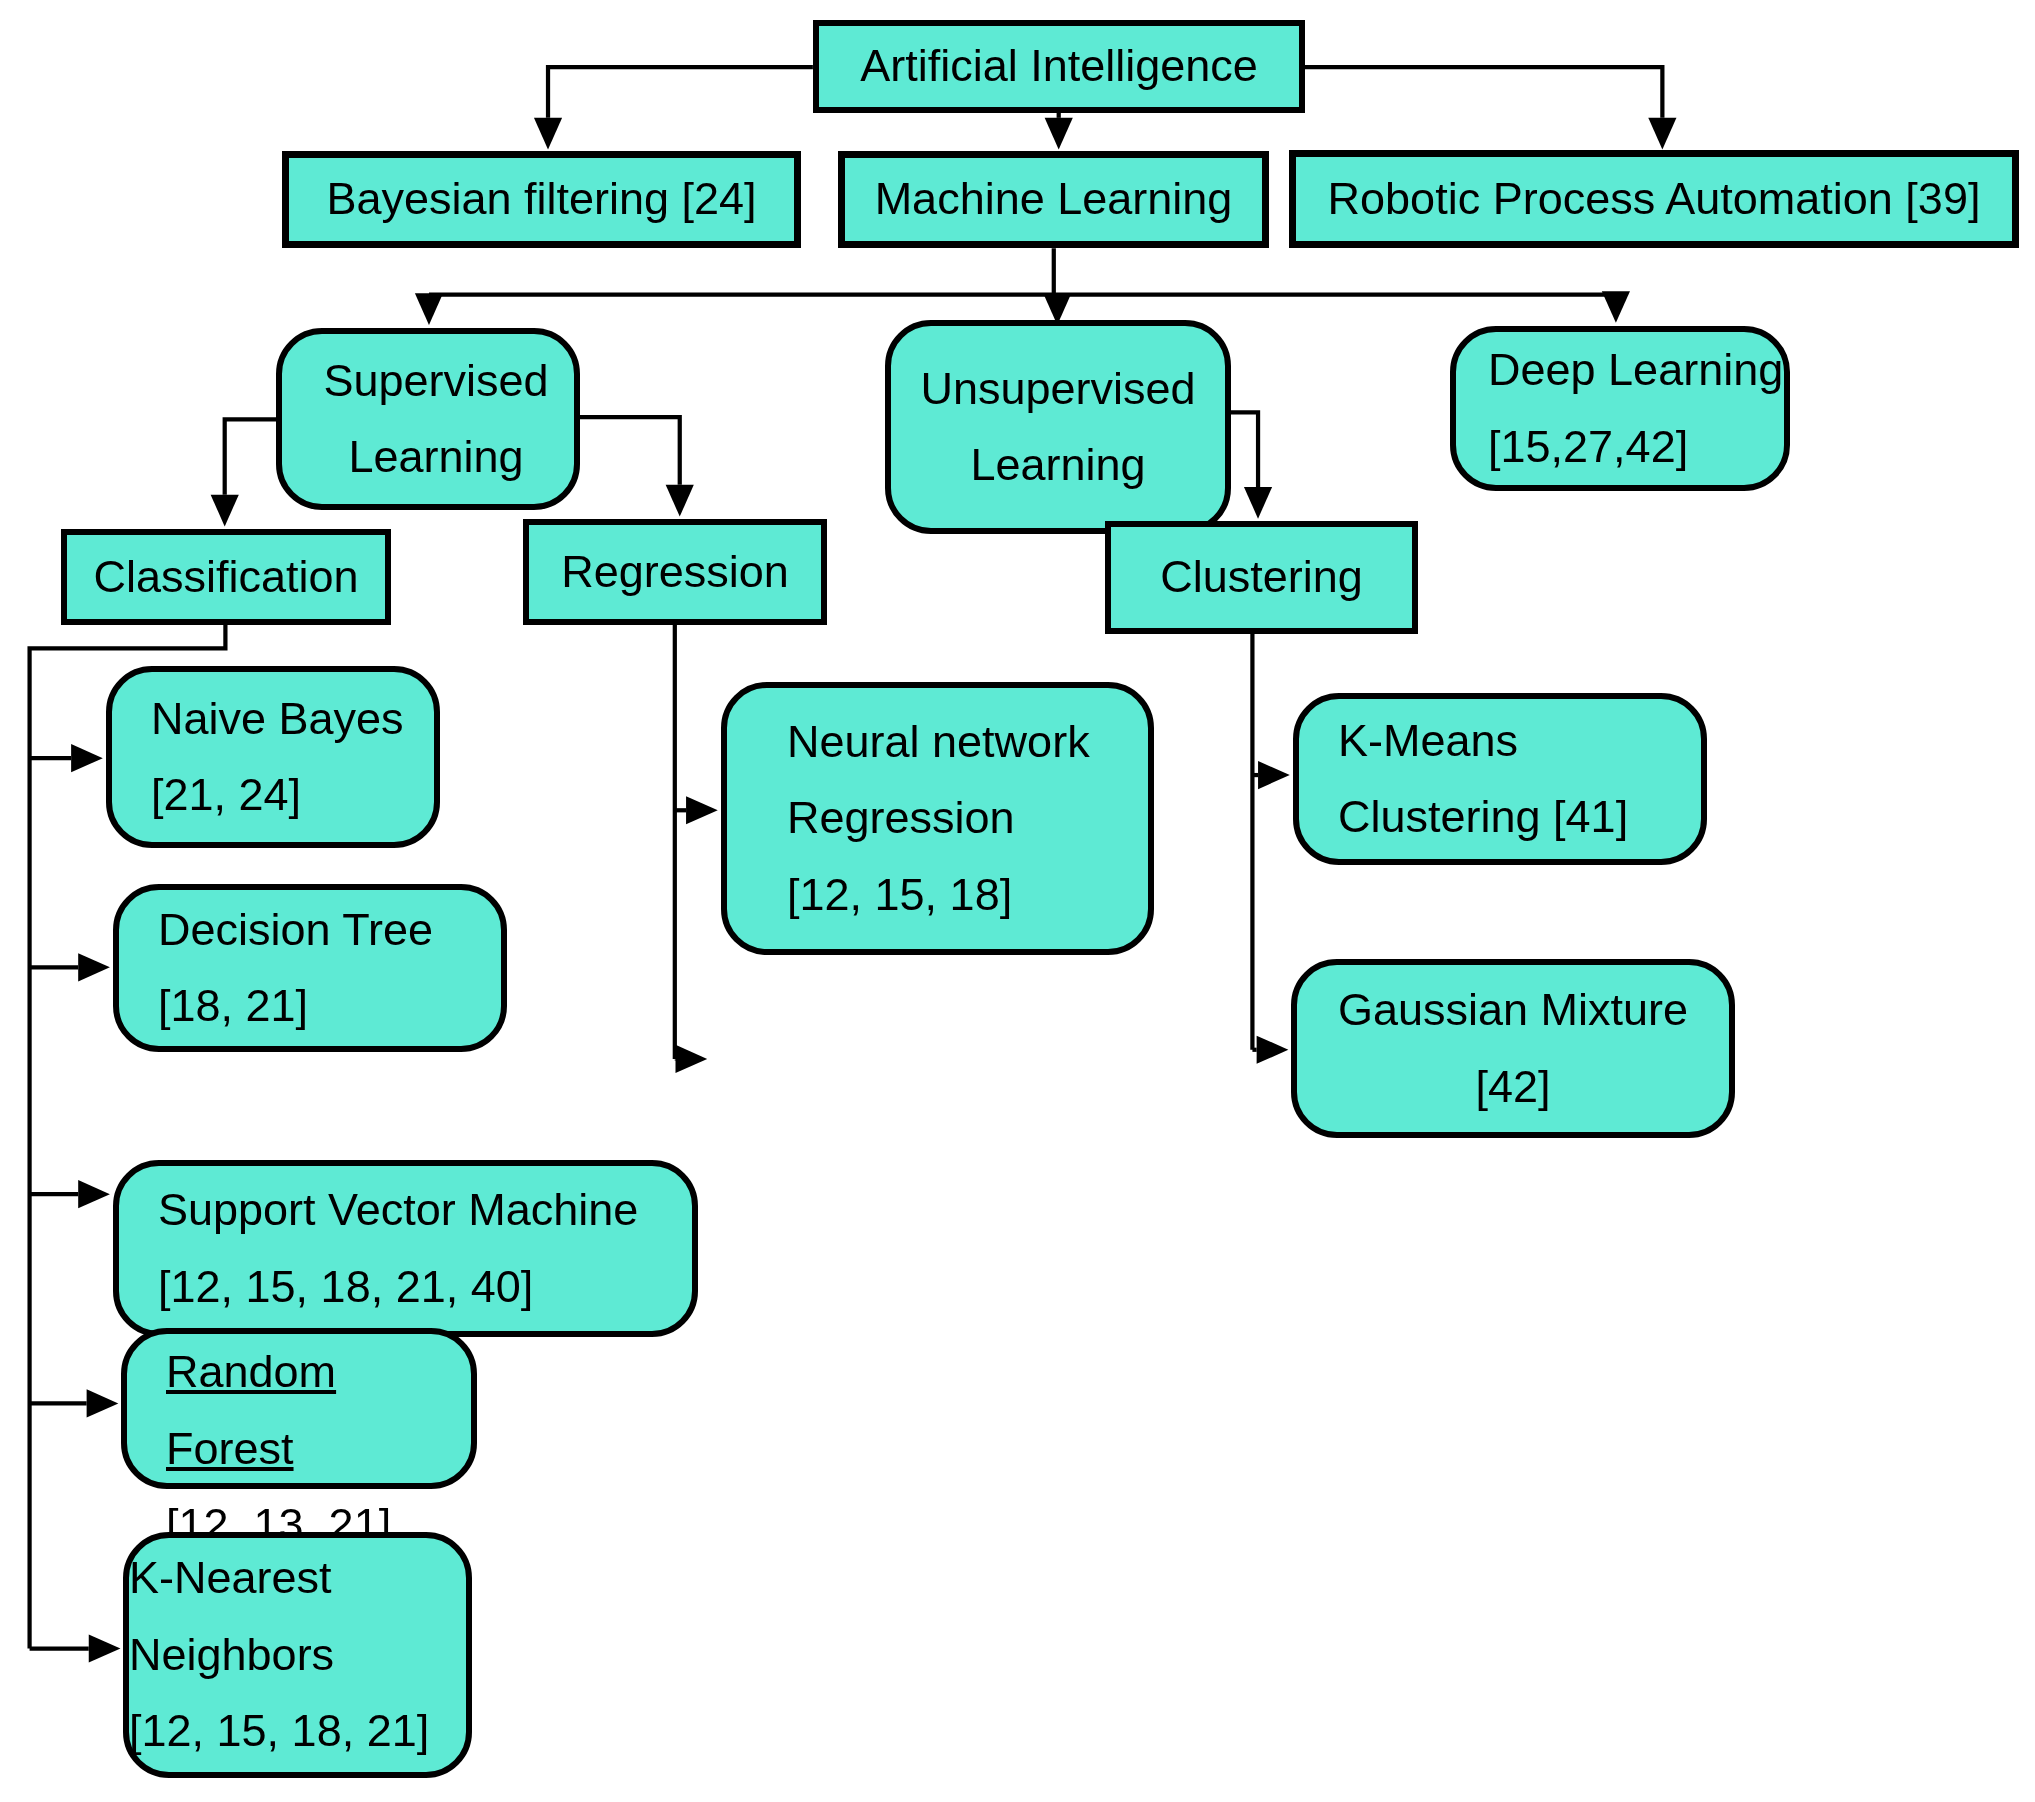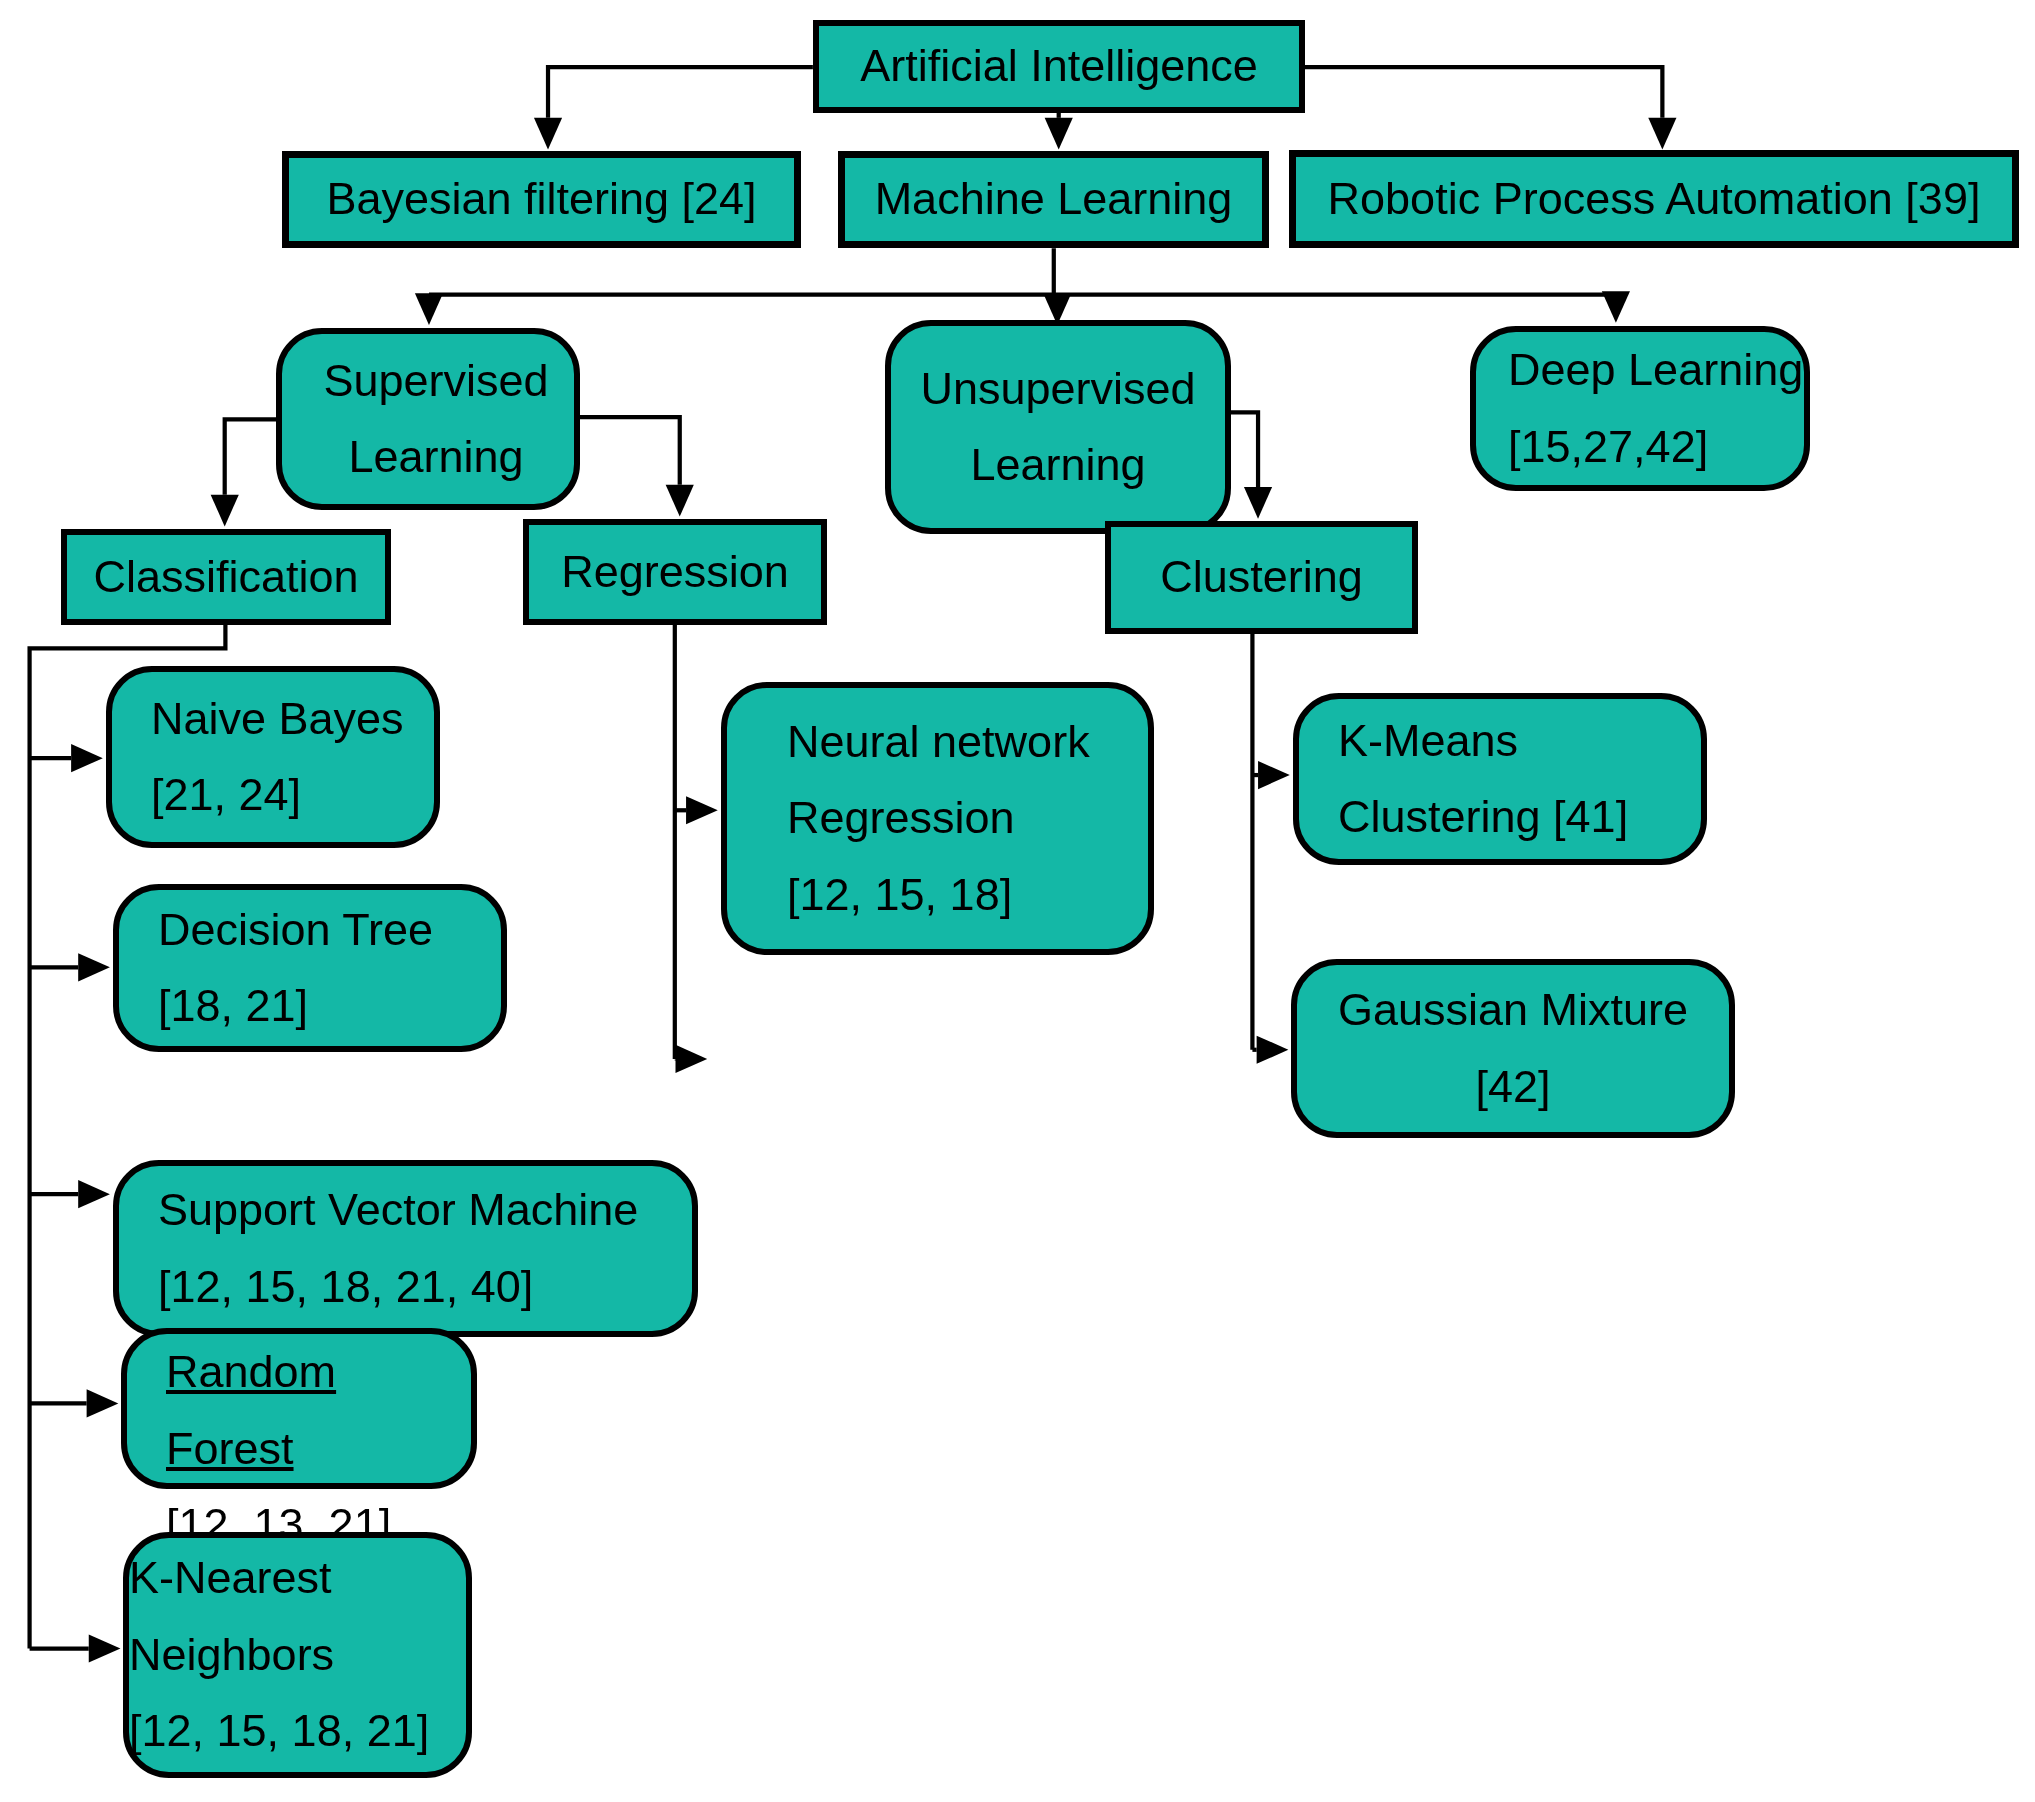--- a/index.html
+++ b/index.html
@@ -7,21 +7,21 @@
     position:relative;
     width:2035px;height:1803px;
     background:#ffffff;
     font-family:"Liberation Sans", sans-serif;
     color:#000;
   }
   .edges{position:absolute;left:0;top:0;width:2035px;height:1803px;}
   .node{
     position:absolute;
     box-sizing:border-box;
-    background:#14b8a6;
+    background:#5eead4;
     border:6.3px solid #000;
     display:grid;
     place-items:center;
     font-size:45px;
     line-height:1.7;
     white-space:pre-line;
     text-align:center;
   }
   .node.heavy{border-width:7.7px;}
   .node.round{border-radius:46px;}
@@ -29,21 +29,21 @@
 
   
   #n-ai{left:813px;top:20px;width:492px;height:93px;}
   
   #n-bayesian{left:282px;top:151px;width:519px;height:97px;}
   #n-ml{left:838px;top:151px;width:431px;height:97px;}
   #n-rpa{left:1289px;top:150px;width:730px;height:98px;}
   
   #n-supervised{left:276px;top:328px;width:304px;height:182px;padding-left:16px;}
   #n-unsupervised{left:885px;top:320px;width:346px;height:214px;}
-  #n-deep{left:1450px;top:326px;width:340px;height:165px;padding-left:32px;margin-left:20px;}
+  #n-deep{left:1450px;top:326px;width:340px;height:165px;padding-left:32px;}
   
   #n-classification{left:61px;top:529px;width:330px;height:96px;}
   #n-regression{left:523px;top:519px;width:304px;height:106px;}
   #n-clustering{left:1105px;top:521px;width:313px;height:113px;}
   
   #n-naive{left:106px;top:666px;width:334px;height:182px;padding-left:39px;}
   #n-dtree{left:113px;top:884px;width:394px;height:168px;padding-left:39px;}
   #n-svm{left:113px;top:1160px;width:585px;height:177px;padding-left:39px;}
   #n-rforest{left:121px;top:1328px;width:356px;height:161px;padding-left:39px;text-decoration:underline;}
   #n-knn{left:123px;top:1532px;width:349px;height:246px;}

